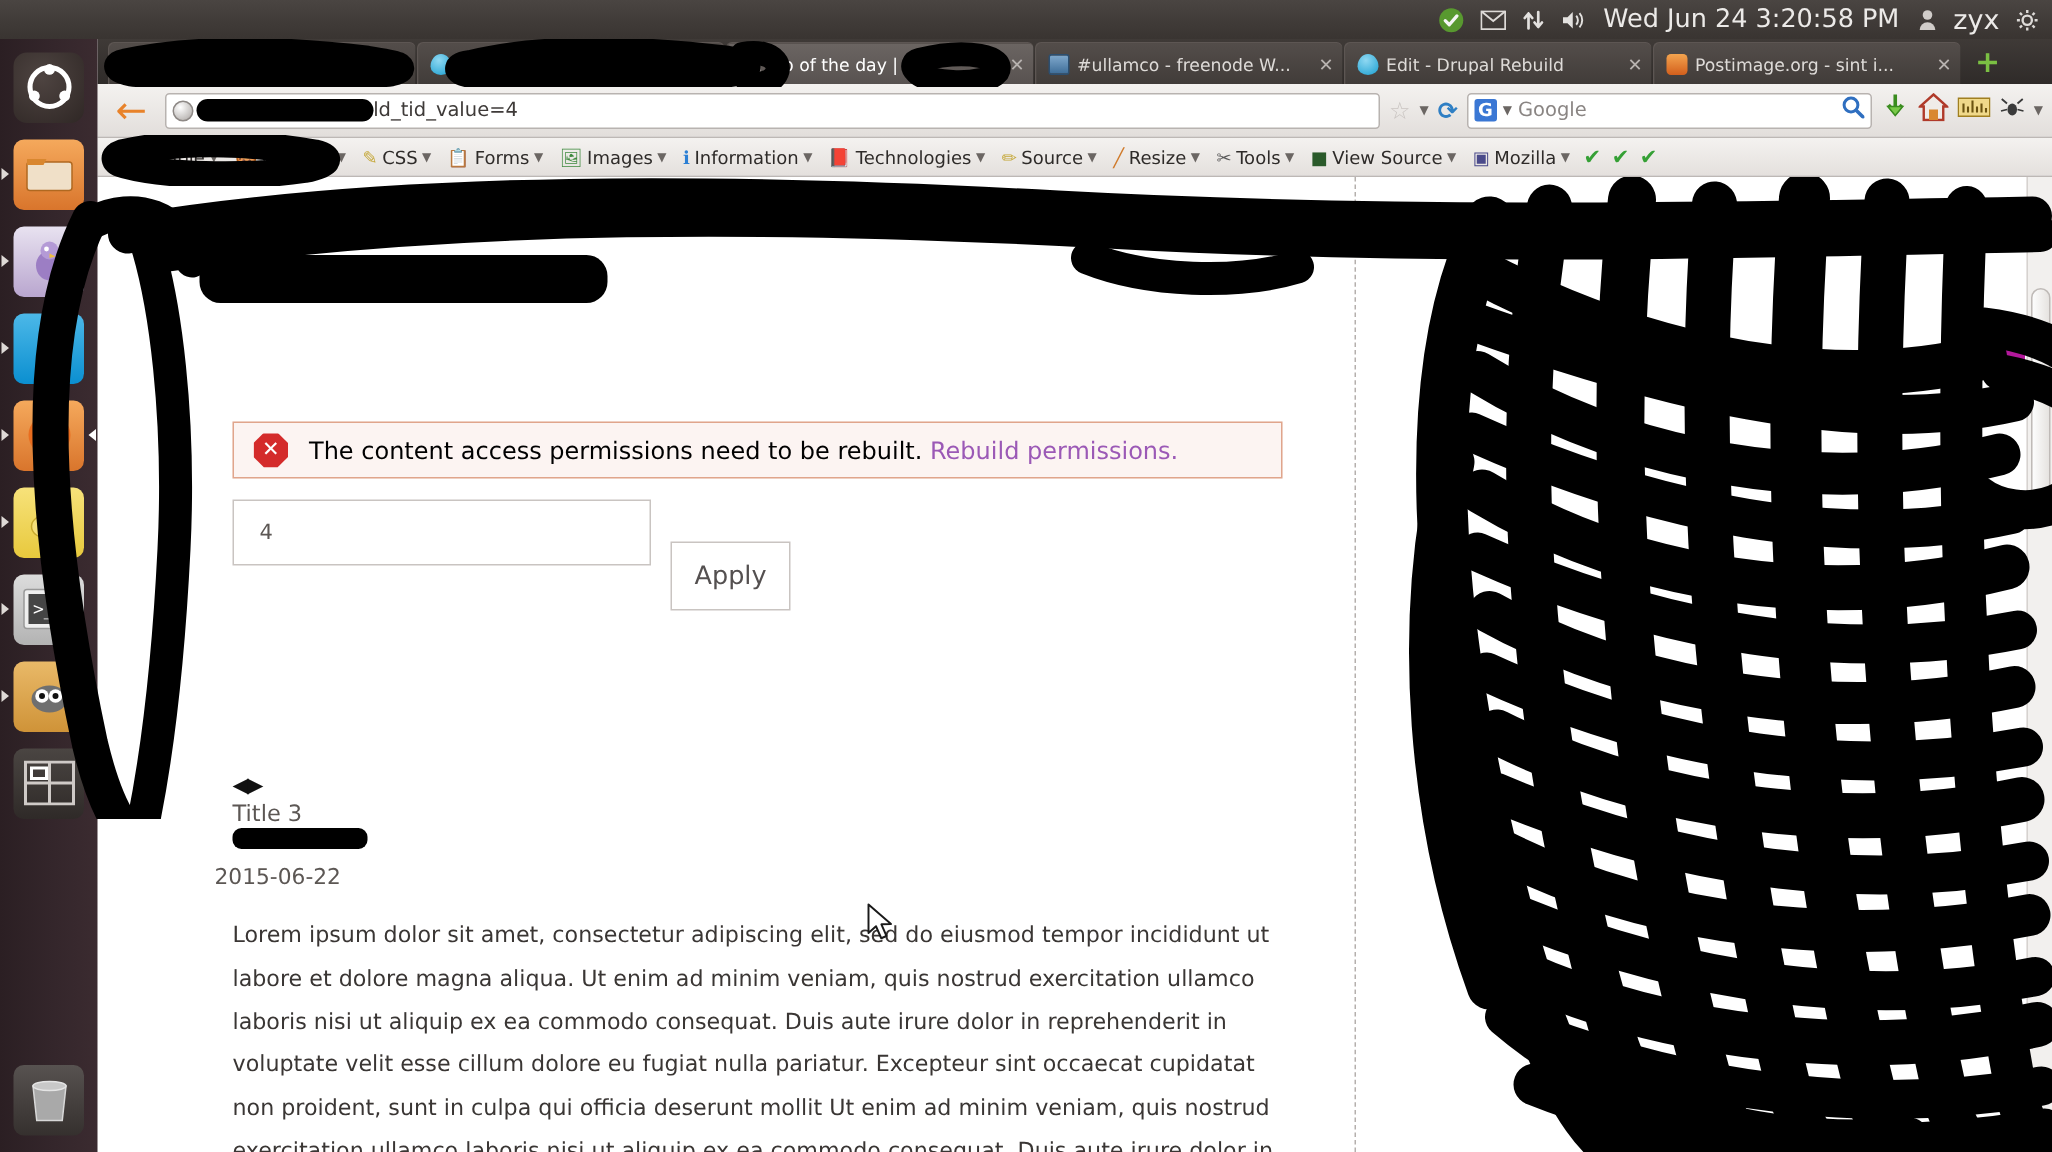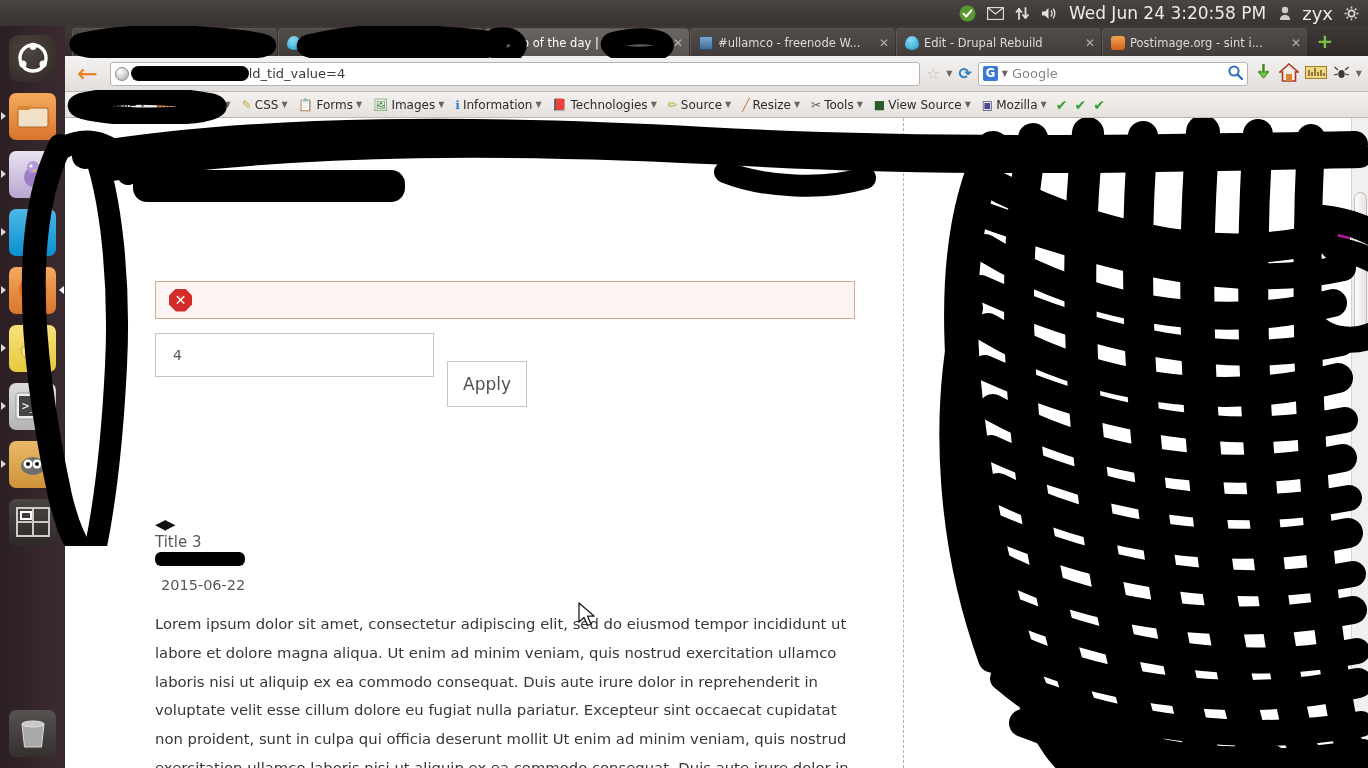--- a/index.html
+++ b/index.html
@@ -260,21 +260,21 @@
     position: absolute; left: 90px; top: 415px;
     font-size: 15px; color: #5c5754;
   }
   #node-redact {
     position: absolute; left: 90px; top: 434px;
     width: 90px; height: 14px;
     background: #000;
     border-radius: 6px;
   }
   #node-date {
-    position: absolute; left: 96px; top: 459px;
+    position: absolute; left: 78px; top: 459px;
     font-size: 14.5px; color: #5c5754;
   }
   #node-body {
     position: absolute; left: 90px; top: 492px;
     width: 700px;
     font-size: 14.8px;
     line-height: 28.8px;
     color: #3a3634;
     text-align: left;
   }
@@ -636,20 +636,23 @@
 
     <div id="sidebar-col">
       <div id="sb-magenta"></div>
     </div>
 
     <div id="content-col">
       <div id="hdr-redact"></div>
 
       <div id="error-msg">
         <span id="err-icon">✕</span>
+        <span>
+          <span>The content access permissions need to be rebuilt. </span><a id="err-link" href="#">Rebuild permissions.</a>
+        </span>
       </div>
 
       <input id="tid-input" type="text" value="4" style="">
       <button id="apply-btn">Apply</button>
 
       <div id="pager">◀▶</div>
       <div id="node-title">Title 3</div>
       <div id="node-redact"></div>
       <div id="node-date">2015-06-22</div>
       <div id="node-body">Lorem ipsum dolor sit amet, consectetur adipiscing elit, sed do eiusmod tempor incididunt ut labore et dolore magna aliqua. Ut enim ad minim veniam, quis nostrud exercitation ullamco laboris nisi ut aliquip ex ea commodo consequat. Duis aute irure dolor in reprehenderit in voluptate velit esse cillum dolore eu fugiat nulla pariatur. Excepteur sint occaecat cupidatat non proident, sunt in culpa qui officia deserunt mollit Ut enim ad minim veniam, quis nostrud exercitation ullamco laboris nisi ut aliquip ex ea commodo consequat. Duis aute irure dolor in reprehenderit in voluptate velit esse cillum dolore eu fugiat nulla pariatur. Excepteur sint occaecat cupidatat non proident, sunt in culpa qui officia deserunt m anim id est laborum.Text...</div>

